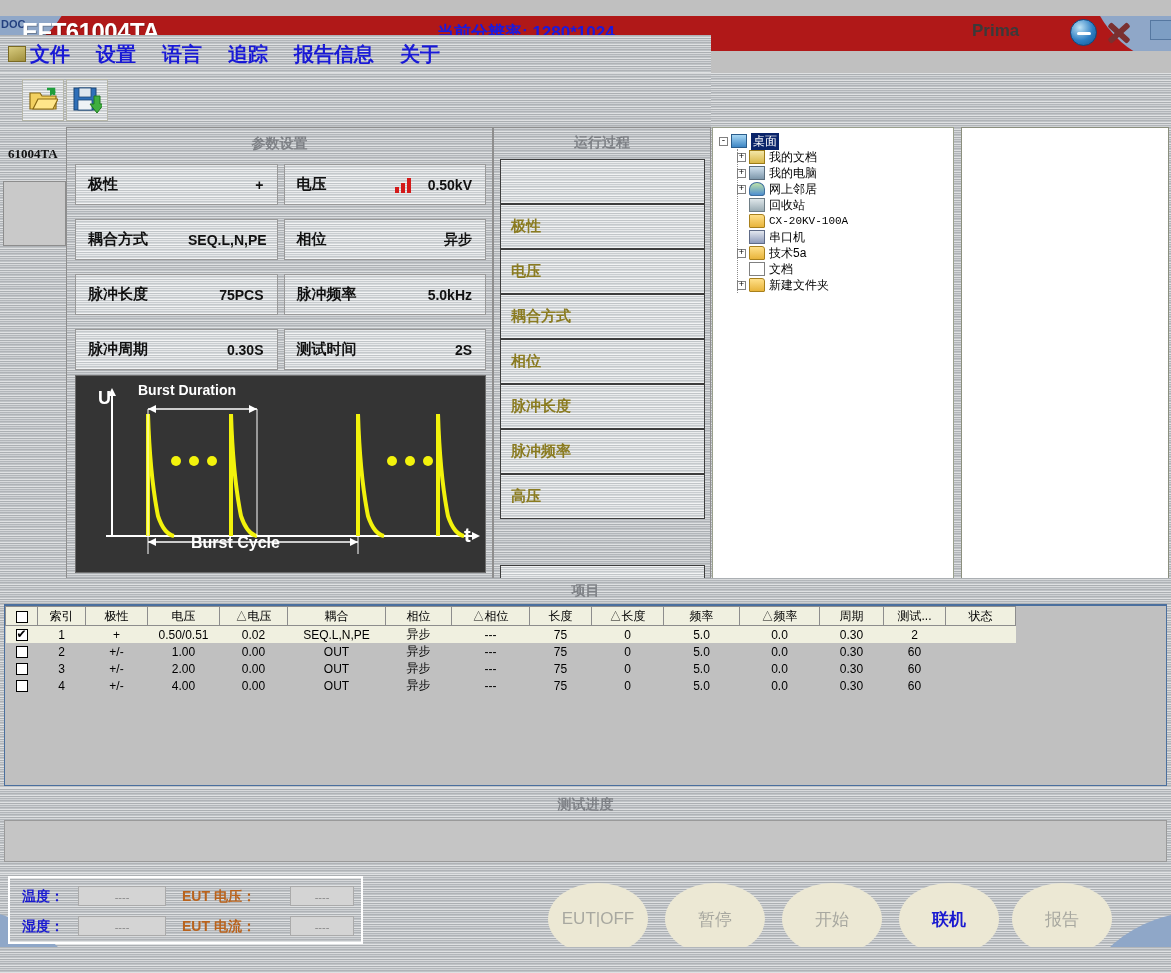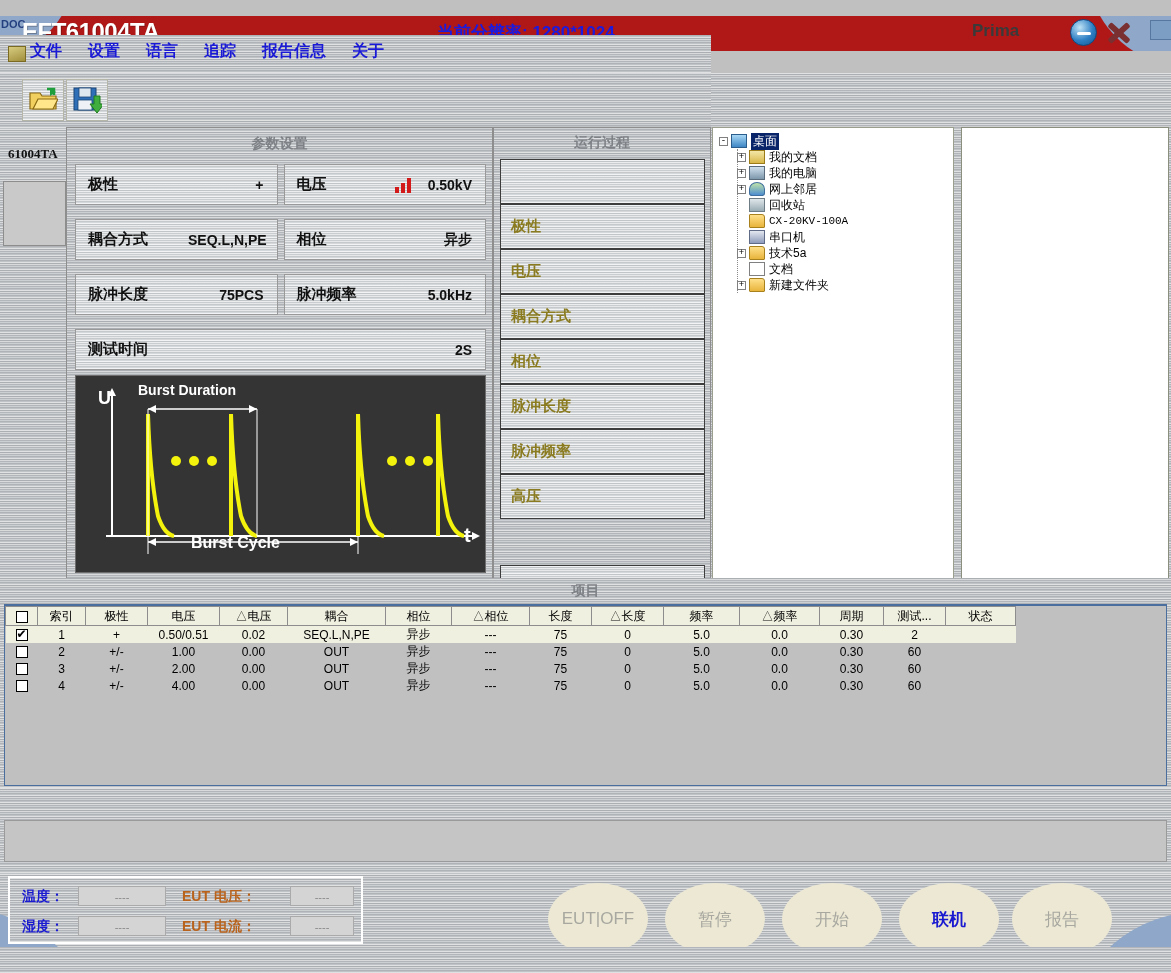--- a/index.html
+++ b/index.html
@@ -91,21 +91,21 @@
 
   
   #menubar {
     position: absolute; left: 0; top: 35px; width: 711px; height: 38px;
   }
   #menubar .menu-items {
     position: absolute; left: 30px; top: 6px;
     display: flex; gap: 26px;
   }
   .menu-item {
-    font-size: 16px; font-weight: bold; color: #1919d6; cursor: pointer;
+    font-size: 20px; font-weight: bold; color: #1919d6; cursor: pointer;
     font-family: "Liberation Sans", sans-serif;
   }
   #menu-doc-icon {
     position: absolute; left: 8px; top: 11px; width: 18px; height: 16px;
     background: linear-gradient(160deg,#d8cc80 0%, #a08f3c 100%);
     border: 1px solid #7a6a22;
   }
 
   
   #toolbar {
@@ -400,20 +400,24 @@
         <span class="p-label">脉冲长度</span>
         <span class="p-value">75PCS</span>
       </div>
       <div class="param-cell metal-light">
         <span class="p-label">脉冲频率</span>
         <span class="p-value">5.0kHz</span>
       </div>
     </div>
 
     <div class="param-row" style="top:201px;">
+      <div class="param-cell metal-light">
+        <span class="p-label">脉冲周期</span>
+        <span class="p-value">0.30S</span>
+      </div>
       <div class="param-cell metal-light">
         <span class="p-label">测试时间</span>
         <span class="p-value">2S</span>
       </div>
     </div>
 
     <div id="waveform">
       <svg width="411" height="198" viewBox="0 0 411 198">
 
         <line x1="36" y1="18" x2="36" y2="160" stroke="#ffffff" stroke-width="2"></line>
@@ -659,20 +663,21 @@
           <td>0.30</td>
           <td>60</td>
           <td></td>
         </tr>
       </tbody>
     </table>
   </div>
 </div>
 
 <div id="prog-section" class="metal">
+  <div id="prog-title">测试进度</div>
   <div id="prog-bar">
     <span></span>
   </div>
 </div>
 
 <div id="bottom" class="metal">
   <div class="swoosh-bl"></div>
   <div class="swoosh-br"></div>
 
   <div id="meas-box" class="metal">

